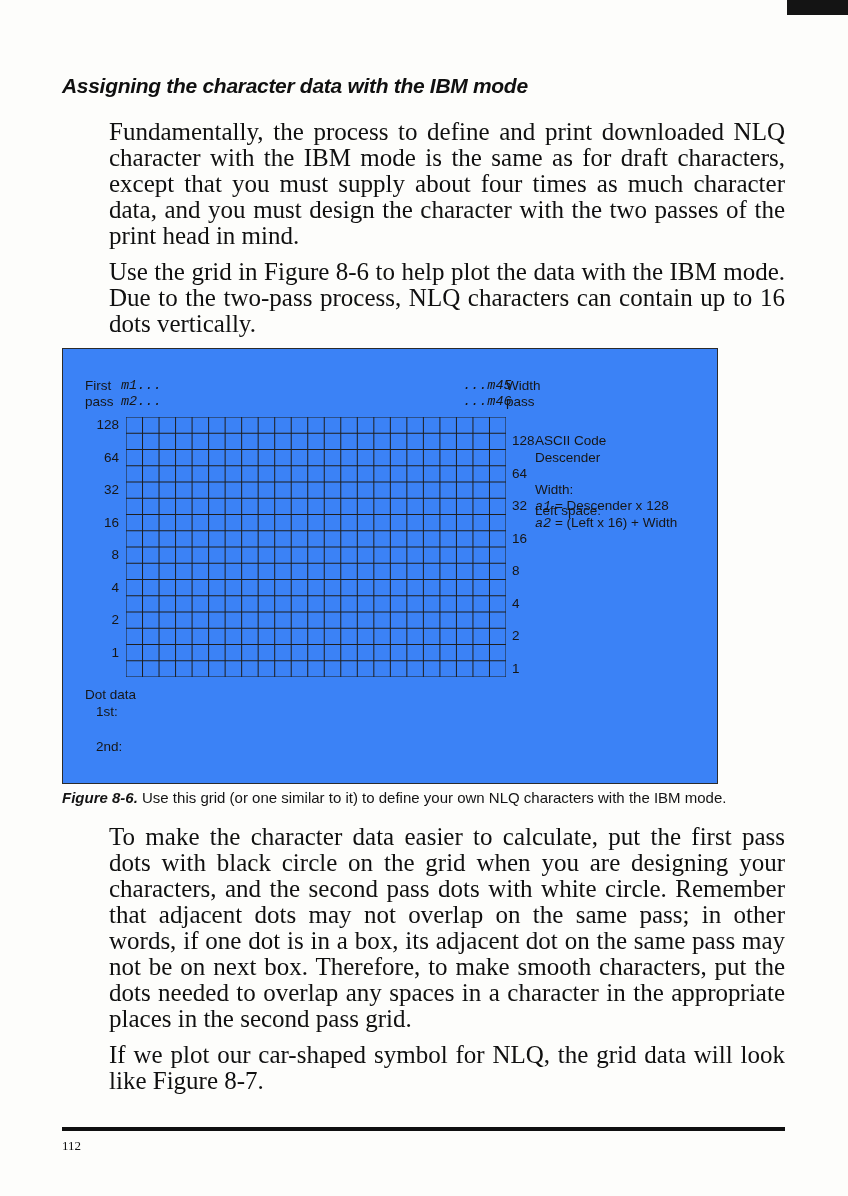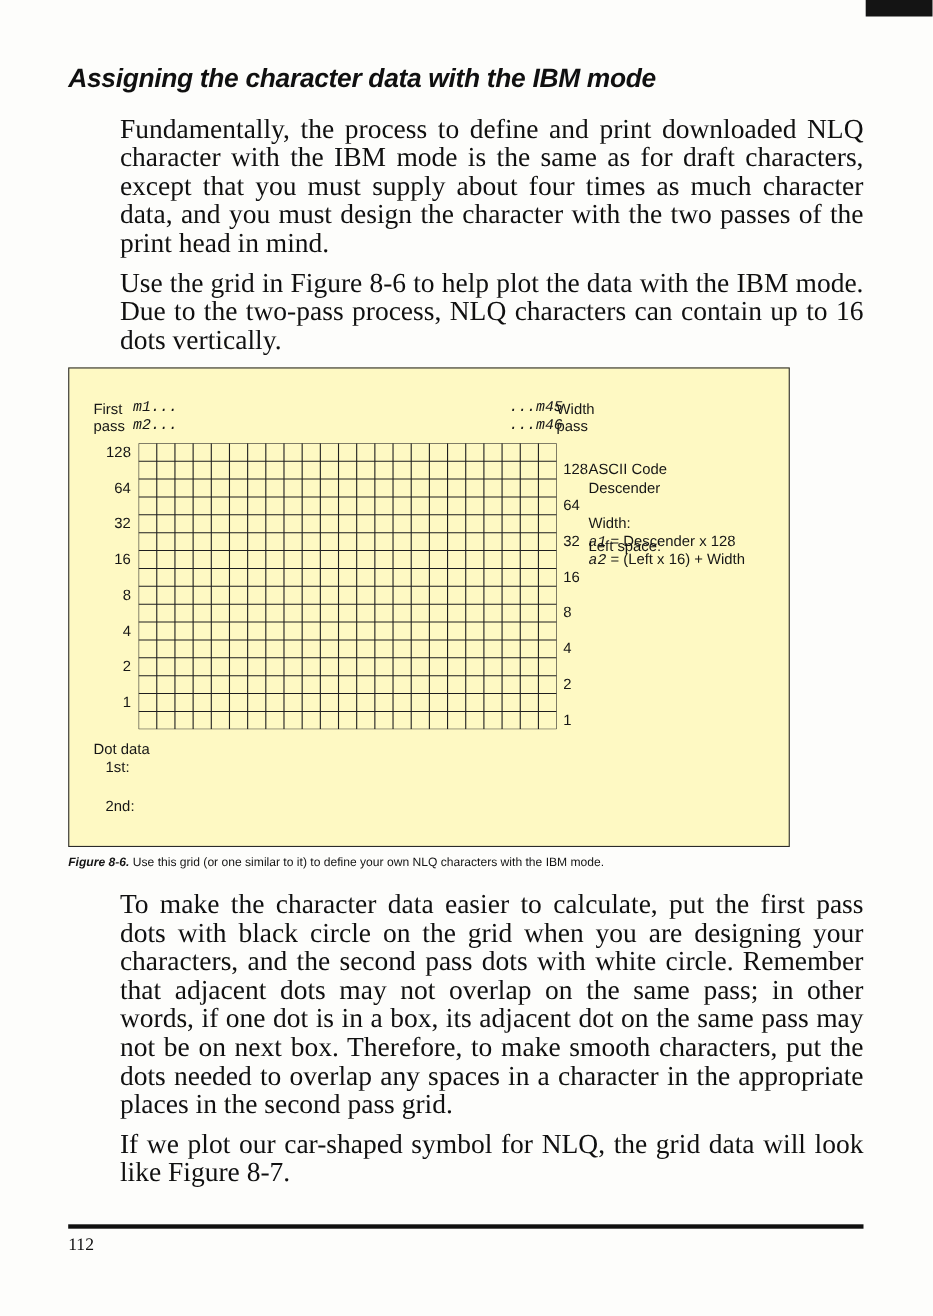--- a/index.html
+++ b/index.html
@@ -6,47 +6,47 @@
   html, body { background:#ffffff; }
   .page {
     position:relative; width:848px; height:1196px; margin:0 auto;
     background:#fdfdfb; color:#101010;
     font-family:"Liberation Serif", serif; overflow:hidden;
   }
   .corner-mark { position:absolute; top:0; right:0; width:61px; height:15px; background:#141414; }
   .content { padding:0 63px 0 62px; }
   .page-title {
     font-family:"Liberation Sans", sans-serif; font-weight:700; font-style:italic;
-    font-size:24px; line-height:32px; letter-spacing:-0.3px;
-    padding-top:56px; margin-bottom:17px;
+    font-size:21px; line-height:32px; letter-spacing:-0.3px;
+    padding-top:70px; margin-bottom:17px;
   }
   .body-para { font-size:25px; line-height:26px; text-align:justify; margin-bottom:10px;margin-left:47px; }
 
   .figure-box {
     position:relative; width:656px; height:436px; border:1px solid #2b2b2b;
-    margin-top:11px; background:#fef9c3;
+    margin-top:11px; background:#3b82f6;
     font-family:"Liberation Sans", sans-serif; font-size:13.5px; color:#161616;
   }
   .fig-label { position:absolute; white-space:nowrap; line-height:16px; }
   .mvar { font-family:Liberation Mono, monospace; font-style:italic; }
   .grid-svg { position:absolute; left:63px; top:68px; }
   .grid-svg line { stroke:#1f1f1f; stroke-width:1; }
   .bitnum { position:absolute; height:16.25px; line-height:16.25px; }
   .leftnum { left:0; width:56px; text-align:right; }
   .rightnum { left:449px; }
   .annot { position:absolute; left:472px; height:16.25px; line-height:16.25px; white-space:nowrap; }
 
   .fig-caption {
-    font-family:"Liberation Sans", sans-serif; font-size:11px; line-height:16px;
+    font-family:"Liberation Sans", sans-serif; font-size:15px; line-height:16px;
     margin-top:6px; margin-bottom:18px; color:#141414;
   }
   .fig-caption .cap-label { font-weight:700; font-style:italic; }
 
   .footer-rule { height:4px; background:#101010; margin-top:33px; }
-  .page-number { font-size:16px; line-height:22px; margin-top:4px; }
+  .page-number { font-size:13px; line-height:22px; margin-top:4px; }
 </style>
 </head>
 <body>
 
 <div class="page">
   <div class="corner-mark"></div>
 
   <div class="content">
     <h1 class="page-title">Assigning the character data with the IBM mode</h1>
 

